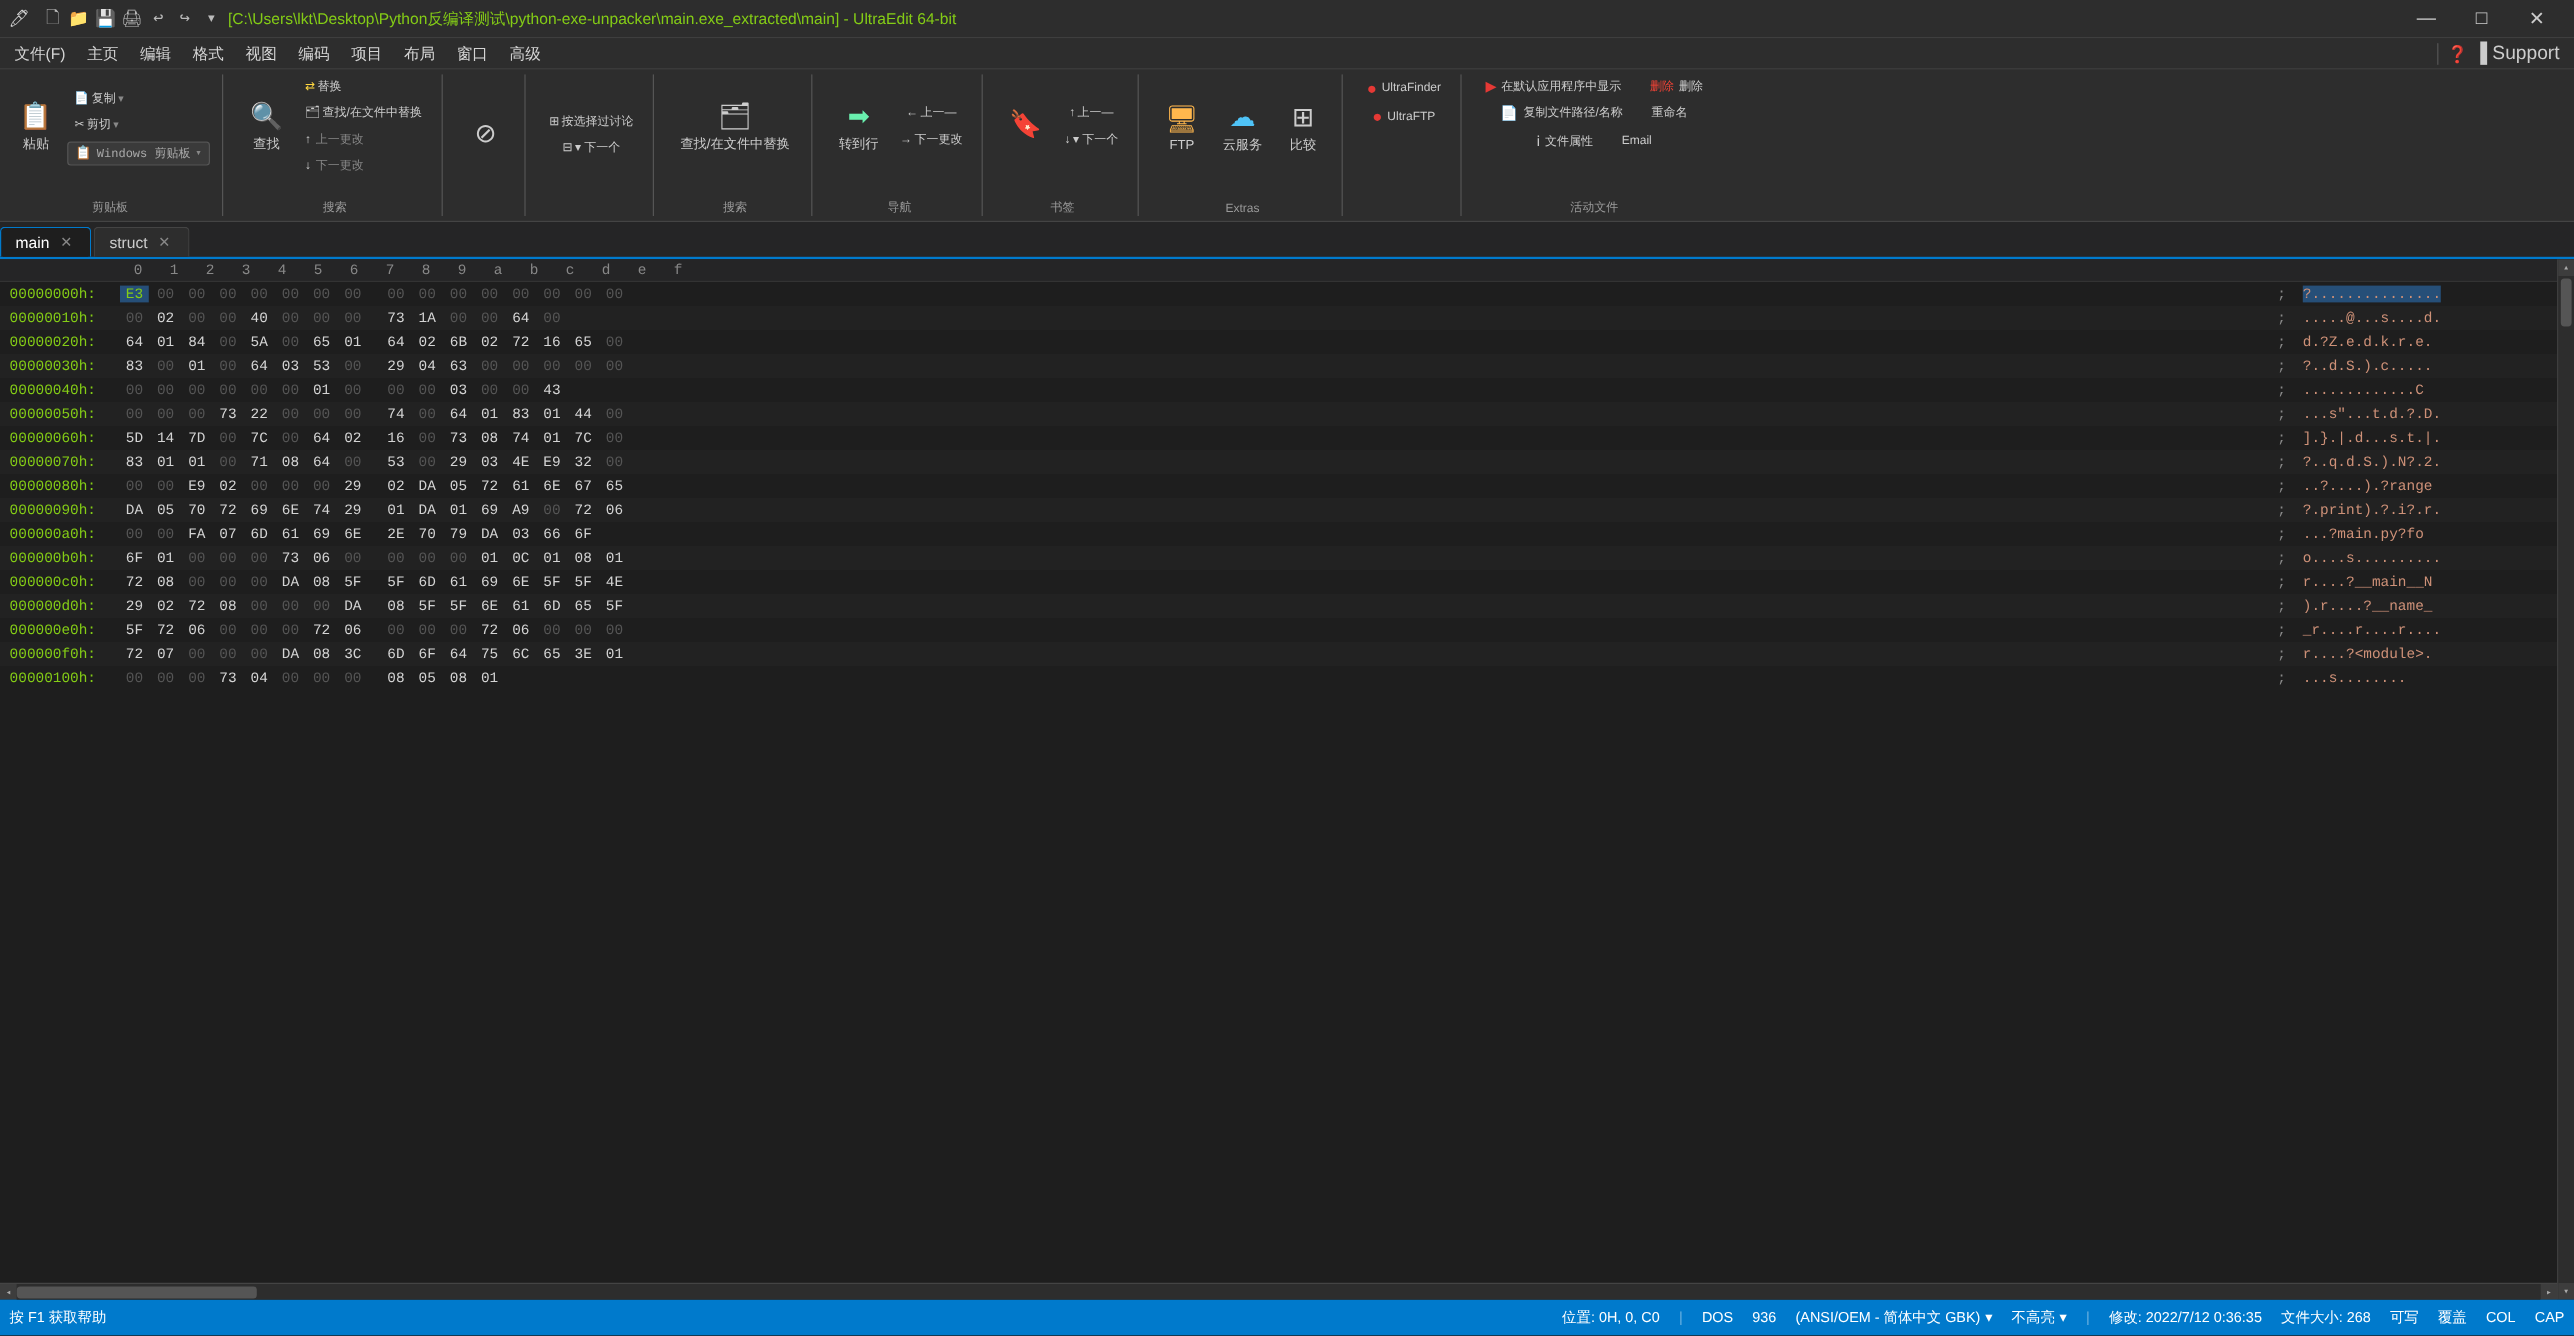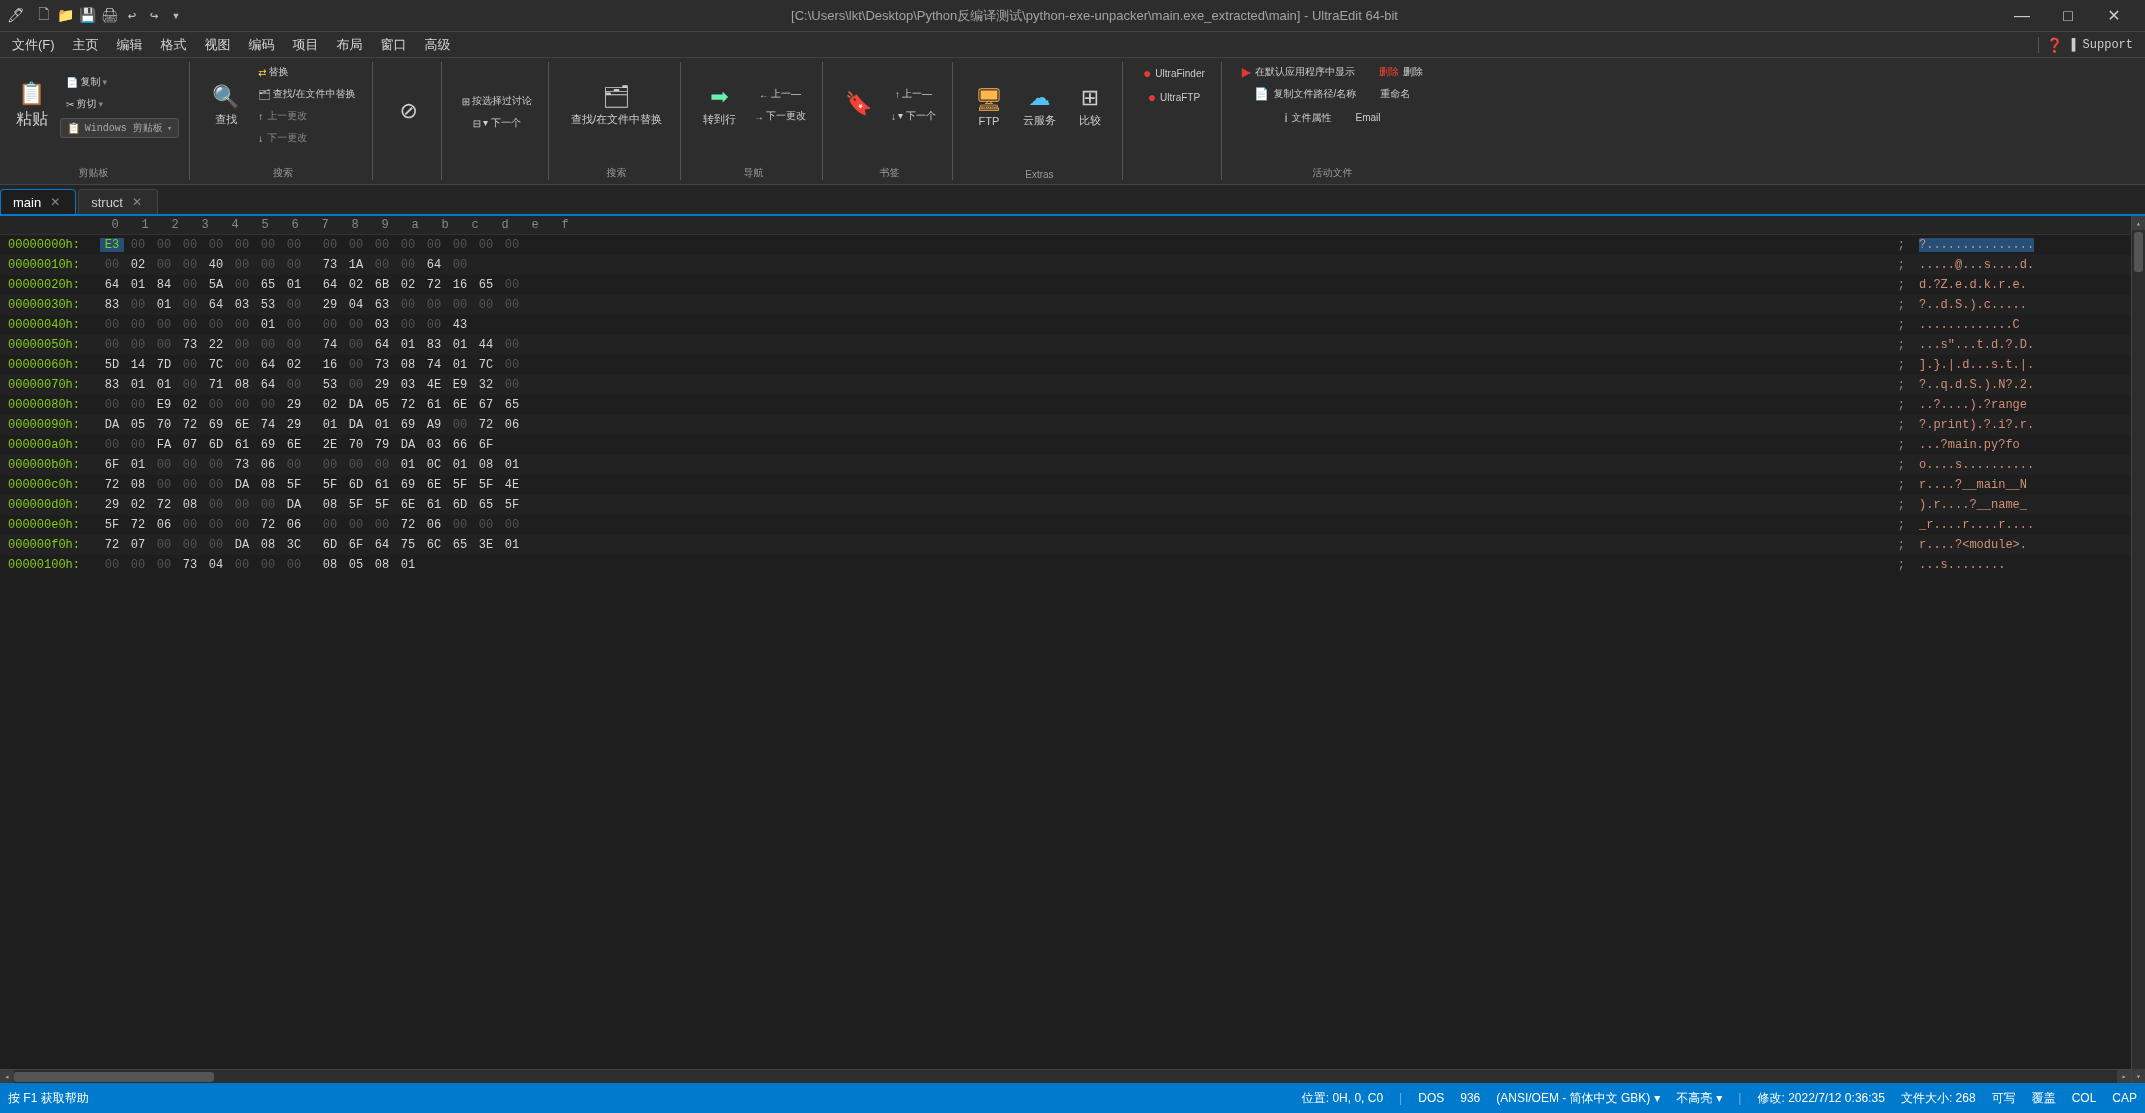--- a/index.html
+++ b/index.html
@@ -33,25 +33,24 @@
     }
     .title-bar-icon {
       width: 16px;
       height: 16px;
       display: flex;
       align-items: center;
       justify-content: center;
       font-size: 14px;
     }
     .title-bar-title {
-      color: #a3a3a3;
+      color: #84cc16;
       font-family: 'Segoe UI', sans-serif;
       font-size: 13px;
       flex: 1;
-      text-align: center;
     }
     .title-bar-controls {
       display: flex;
       gap: 0;
     }
     .title-btn {
       width: 46px;
       height: 32px;
       display: flex;
       align-items: center;
@@ -445,31 +444,31 @@
   <div class="menu-item">格式</div>
   <div class="menu-item">视图</div>
   <div class="menu-item">编码</div>
   <div class="menu-item">项目</div>
   <div class="menu-item">布局</div>
   <div class="menu-item">窗口</div>
   <div class="menu-item">高级</div>
   <div style="flex:1"></div>
   <div class="support-area">
     <span style="color:#4fc3f7;font-size:14px;">❓</span>
-    <span style="font-family:Liberation Mono, monospace;font-size:12px;color:#ccc;">▐ Support</span>
+    <span style="font-family:Liberation Sans, sans-serif;font-size:16px;color:#ccc;">▐ Support</span>
   </div>
 </div>
 
 <div class="toolbar">
 
   <div class="tb-group-wrap" style="border-right:1px solid #555;padding-right:10px;">
     <div class="toolbar-row">
       <div class="big-btn" style="min-height:44px;flex-direction:column;justify-content:center;align-items:center;">
         <span class="bi">📋</span>
-        <span style="font-size:16px;">粘贴</span>
+        <span style="font-size:11px;">粘贴</span>
       </div>
       <div style="display:flex;flex-direction:column;gap:2px;">
         <div class="tb-btn" style="flex-direction:row;min-width:80px;justify-content:flex-start;">
           <span>📄</span>
           <span>复制</span>
           <span style="font-size:9px;color:#888;">▾</span>
         </div>
         <div class="tb-btn" style="flex-direction:row;min-width:80px;justify-content:flex-start;">
           <span>✂</span>
           <span>剪切</span>

